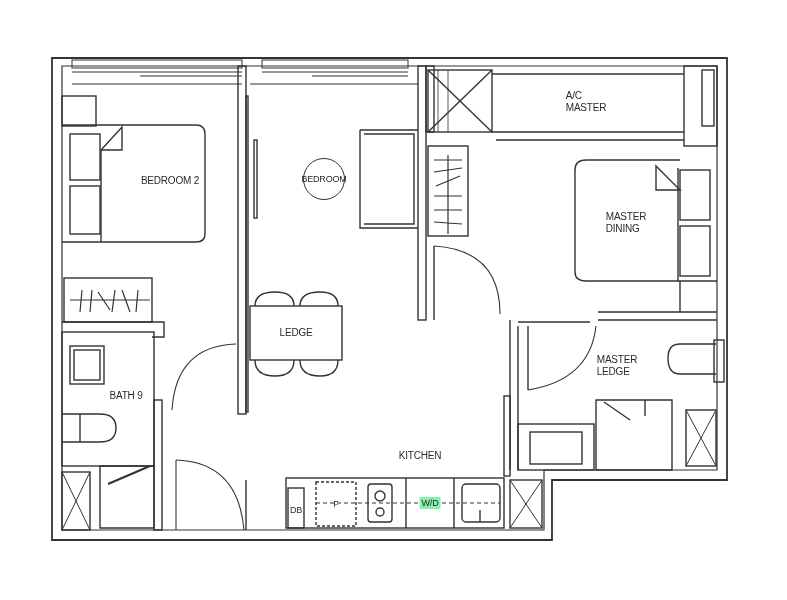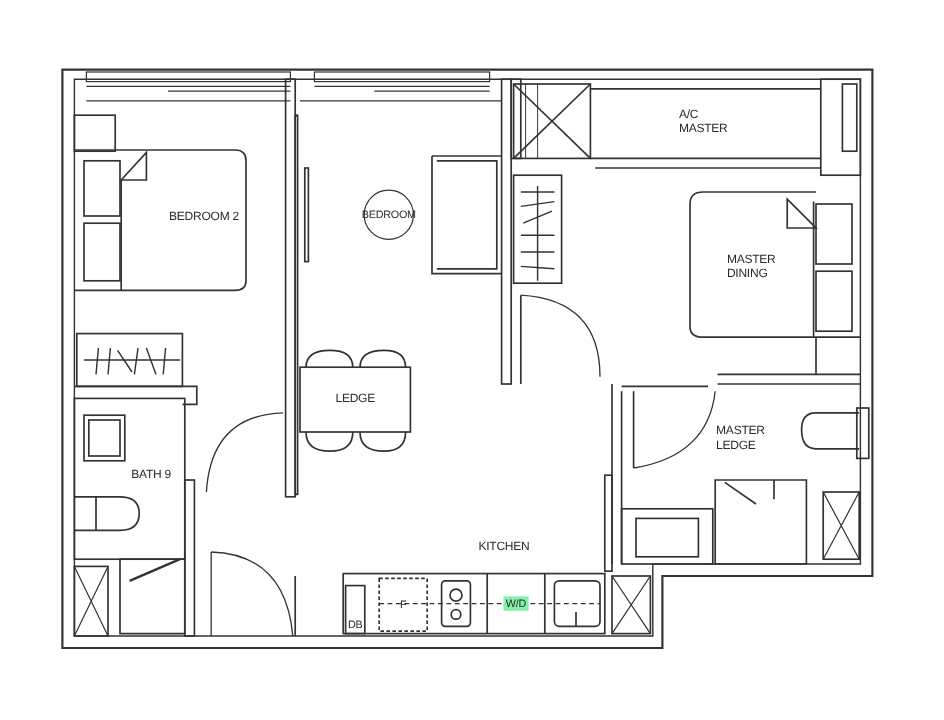--- a/index.html
+++ b/index.html
@@ -170,13 +170,13 @@
   <div>DINING</div>
 </div>
 
 <div class="lbl" style="left:617px;top:366px;">
   <div>MASTER</div>
   <div>LEDGE</div>
 </div>
 
 <div class="lbl small" style="left:336px;top:504px;">F</div>
 <div class="lbl small" style="left:430px;top:503px;background:#86efac;padding:0 2px;">W/D</div>
-<div class="lbl small" style="left:296px;top:510px;margin-top:10px;">DB</div>
+<div class="lbl small" style="left:296px;top:510px;">DB</div>
 
 </body></html>

